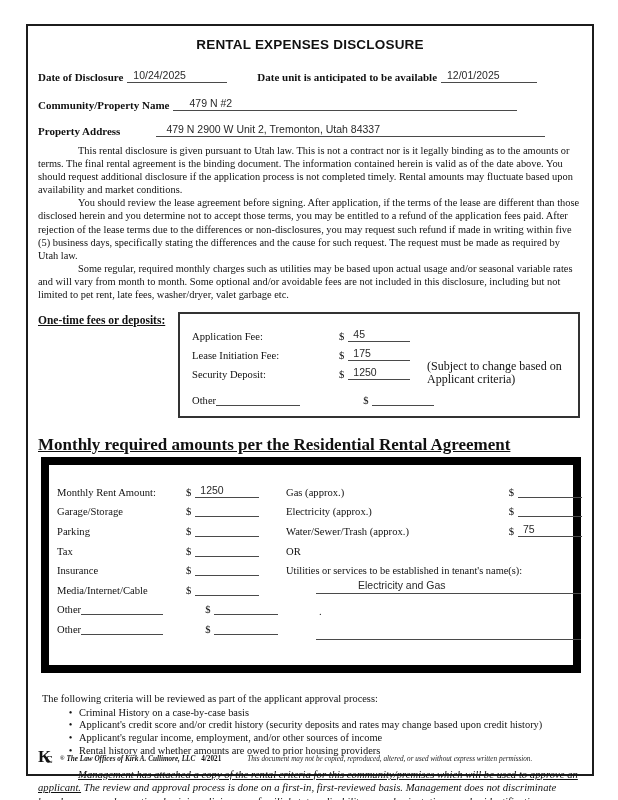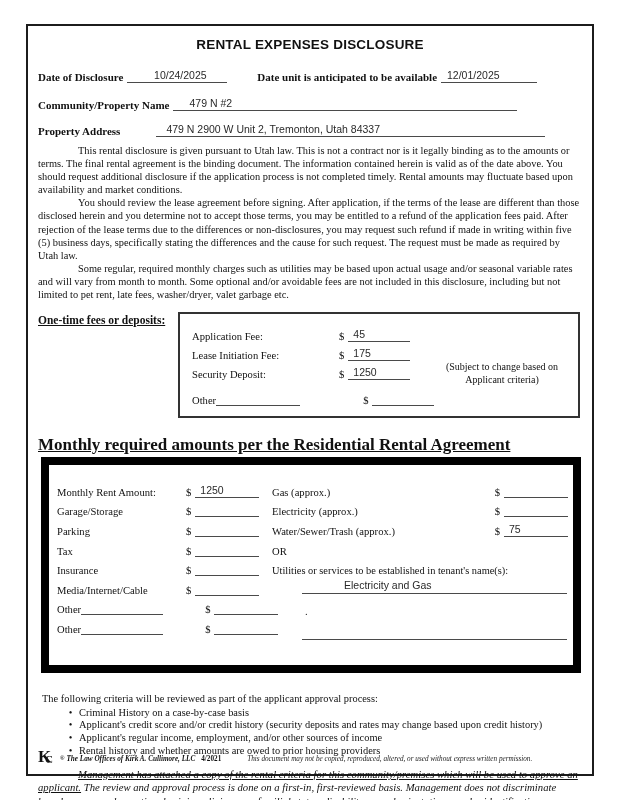--- a/index.html
+++ b/index.html
@@ -23,21 +23,21 @@
   .hdr-row { display:flex; align-items:flex-end; margin-left:1px; margin-right:1px; }
   .hdr-row1 { margin-top:16px; }
   .hdr-row2 { margin-top:13px; }
   .hdr-row3 { margin-top:11px;gap:32px; }
   .lbl { font-weight:bold; font-size:11px; white-space:nowrap; }
   .fill {
     display:inline-block; border-bottom:1px solid #4a4a4a;
     font-family:"Liberation Sans", sans-serif; font-size:10.5px; color:#2a2a2a;
     height:15px; line-height:14px; margin-left:4px; white-space:nowrap; overflow:hidden;
   }
-  .w-date1 { width:100px; padding-left:6px;text-align:center; }
+  .w-date1 { width:100px; padding-left:6px; }
   .gap1 { width:30px; }
   .w-date2 { width:96px; padding-left:6px; }
   .w-comm { width:344px; padding-left:16px; }
   .w-addr { width:389px; padding-left:10px; }
 
   .para {
     font-size:10.4px; line-height:13.1px; margin:0 1px; text-indent:40px;
   }
   .para1 { margin-top:7px; }
 
@@ -52,34 +52,34 @@
   }
   .fee-row { display:flex; align-items:flex-end; height:19px; font-size:10.6px; }
   .fee-row .flabel { width:147px; }
   .dollar { font-size:10.6px; }
   .fee-fill { width:62px; padding-left:5px; }
   .fee-other { margin-top:7px; }
   .other-line { display:inline-block; border-bottom:1px solid #4a4a4a; width:84px; height:14px; }
   .other-gap { width:63px; }
   .fee-note {
     position:absolute; left:247px; top:46px; width:150px;
-    font-size:10px; line-height:13px; text-align:center;
+    font-size:12px; line-height:13px; 
   }
 
   .monthly-head { margin-top:17px; margin-left:1px; font-size:17px; }
   .month-box {
     position:relative; border:8px solid #000000; margin-top:2px; margin-left:4px;
     width:540px; height:216px; padding:13px 8px 8px 8px;
   }
   .mrow { display:flex; align-items:flex-end; height:19.6px; font-size:10.6px; width:228px; }
   .mrow .mlabel { width:129px; white-space:nowrap; }
   .m-fill { width:64px; padding-left:5px; }
   .m-other-line { display:inline-block; border-bottom:1px solid #4a4a4a; width:82px; height:14px; }
   .m-other-gap { width:42px; }
-  .right-col { position:absolute; left:223px; top:13px; width:296px; }
+  .right-col { position:absolute; left:237px; top:13px; width:296px; }
   .rrow { display:flex; align-items:flex-end; height:19.6px; font-size:10.6px; }
   .rrow .rlabel { flex:1; white-space:nowrap; }
   .util-label { font-size:10.4px; height:19.6px; display:flex; align-items:flex-end; white-space:nowrap; }
   .util-fill-row { margin-top:2px; margin-left:30px; }
   .util-fill { width:265px; padding-left:42px; margin-left:0; height:16px; }
   .util-dot { margin-left:33px; margin-top:8px; font-size:10.6px; height:13px; }
   .util-blank { margin-left:30px; margin-top:9px; border-bottom:1px solid #4a4a4a; width:265px; height:12px; }
 
   .criteria { margin-top:20px; margin-left:5px; font-size:10.4px; line-height:12.6px; }
   .bullets { margin-top:1px; }

